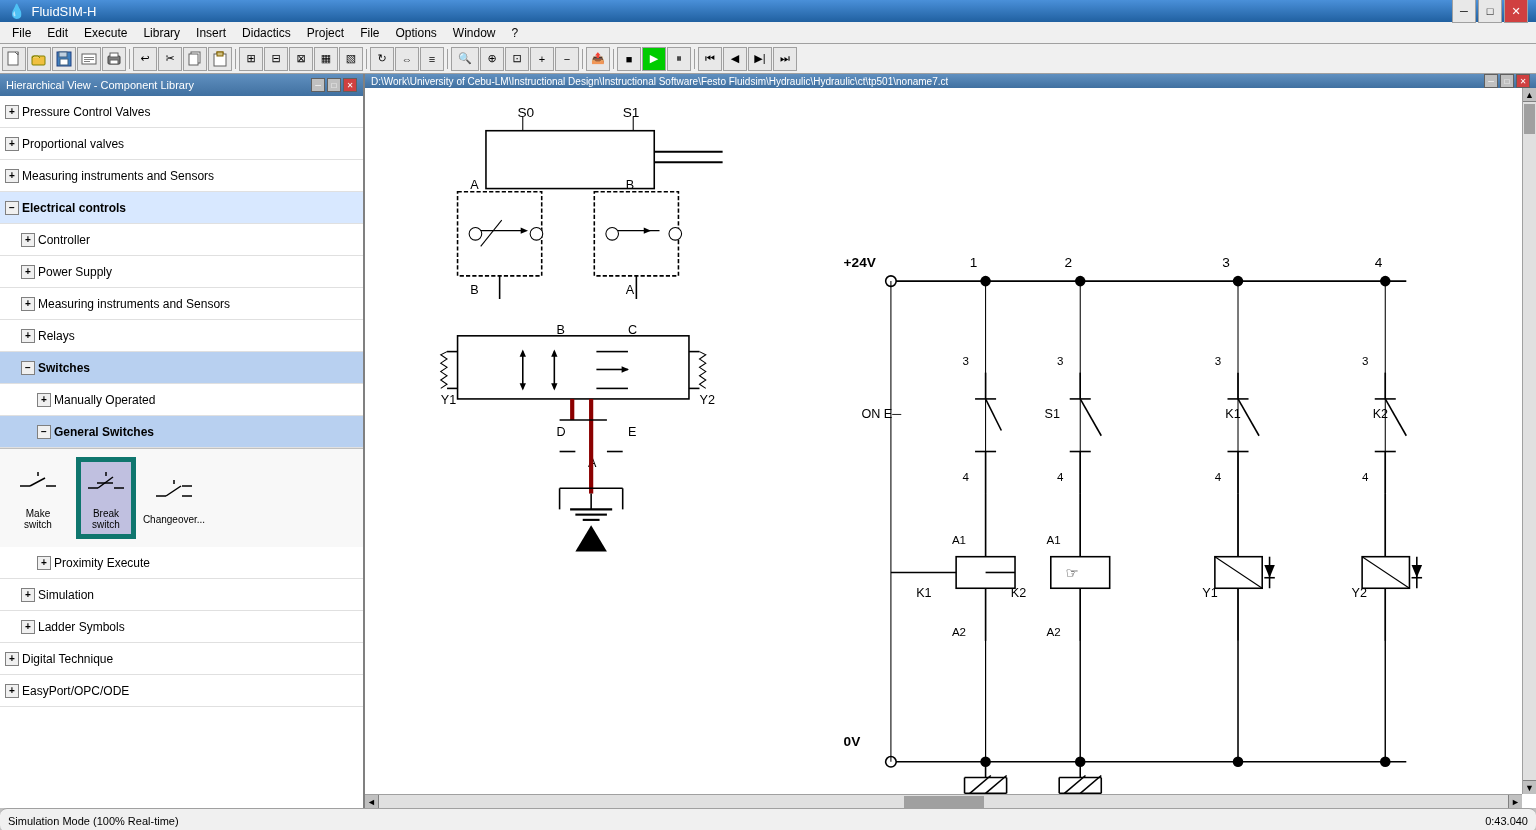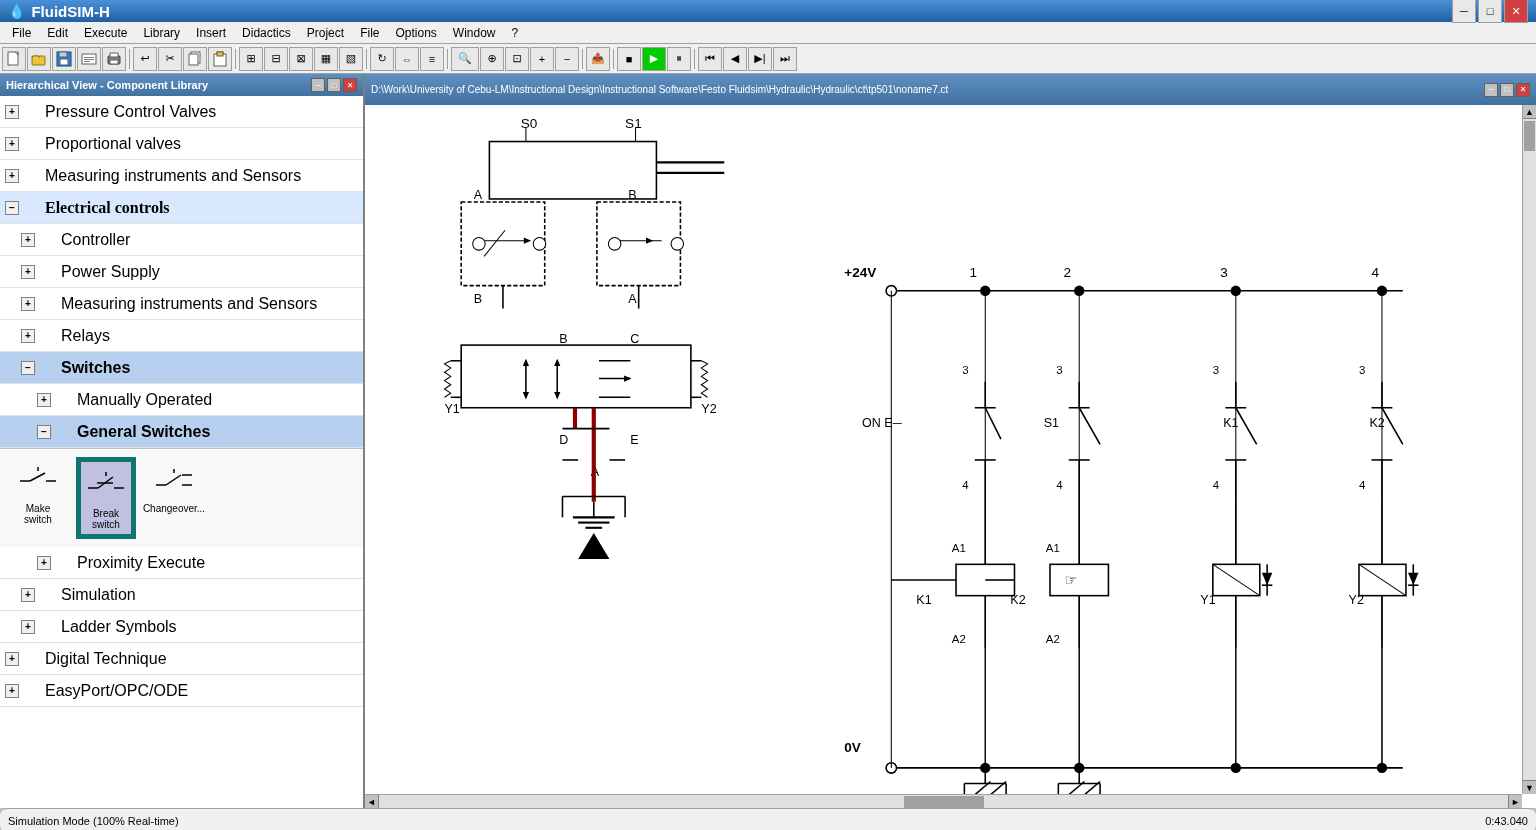--- a/index.html
+++ b/index.html
@@ -6,21 +6,21 @@
     body { font-family: 'Segoe UI', Arial, sans-serif; font-size: 12px; background: #c0c0c0; width: 1536px; height: 830px; overflow: hidden; }
 
     
     .title-bar {
       display: flex; align-items: center; justify-content: space-between;
       background: linear-gradient(to bottom, #4a90d9, #2060a0);
       color: white; height: 22px; padding: 0 8px; user-select: none;
     }
     .title-bar-left { display: flex; align-items: center; gap: 6px; }
     .title-bar-icon { font-size: 14px; }
-    .title-bar-title { font-size: 15px; font-weight: bold; }
+    .title-bar-title { font-size: 13px; font-weight: normal; }
     .title-bar-controls { display: flex; gap: 2px; }
     .title-bar-btn { width: 16px; height: 16px; background: #d0d0d0; border: 1px solid #808080; font-size: 9px; display: flex; align-items: center; justify-content: center; cursor: pointer; color: #000; }
     .title-bar-btn.close { background: #d04040; color: white; }
 
     
     .menu-bar {
       display: flex; background: #f0f0f0; height: 22px;
       border-bottom: 1px solid #a0a0a0; padding: 0 4px;
     }
     .menu-item { padding: 2px 8px; font-size: 12px; cursor: pointer; height: 100%; display: flex; align-items: center; }
@@ -46,56 +46,56 @@
     
     .left-panel {
       width: 365px; background: #f0f0f0; border-right: 2px solid #808080;
       display: flex; flex-direction: column; overflow: hidden;
     }
     .panel-title-bar {
       display: flex; align-items: center; justify-content: space-between;
       background: linear-gradient(to bottom, #6090c0, #4070a0);
       color: white; height: 22px; padding: 0 6px; font-size: 11px;
     }
-    .panel-title-bar span { font-weight: bold; }
+    .panel-title-bar span { font-weight: normal; }
     .panel-title-controls { display: flex; gap: 2px; }
     .panel-mini-btn { width: 14px; height: 14px; background: #c0c0c0; border: 1px solid #606060; font-size: 8px; display: flex; align-items: center; justify-content: center; cursor: pointer; }
 
     .tree-container { flex: 1; overflow-y: auto; overflow-x: hidden; background: white; }
     .tree-item {
       display: flex; align-items: center; padding: 3px 4px; cursor: pointer;
       border-bottom: 1px solid #e0e0e0; min-height: 32px;
     }
     .tree-item.selected { background: #c8d8f0; }
     .tree-item.expanded { background: #d8e8ff; }
     .tree-toggle { width: 16px; height: 16px; display: flex; align-items: center; justify-content: center; margin-right: 2px; flex-shrink: 0; }
     .toggle-box { width: 14px; height: 14px; border: 1px solid #808080; background: #f0f0f0; display: flex; align-items: center; justify-content: center; font-size: 10px; font-weight: bold; }
-    .tree-label { font-size: 16px; margin-left: 23px; }
+    .tree-label { font-size: 12px; }
 
     
     .components-area {
       display: flex; gap: 8px; padding: 8px; background: #f8f8f8;
-      border-top: 1px solid #c0c0c0; flex-wrap: wrap;
+      border-top: 1px solid #c0c0c0; flex-wrap: wrap; align-items: center;
     }
     .component-item {
       display: flex; flex-direction: column; align-items: center;
       width: 60px; cursor: pointer; padding: 4px;
     }
     .component-item.selected { background: #c0c0e0; border: 1px solid #8080c0; }
     .component-icon { width: 50px; height: 40px; display: flex; align-items: center; justify-content: center; }
     .component-label { font-size: 10px; text-align: center; margin-top: 2px; }
 
     
     .right-panel {
       flex: 1; display: flex; flex-direction: column; overflow: hidden;
     }
     .diagram-title-bar {
       display: flex; align-items: center; justify-content: space-between;
       background: linear-gradient(to bottom, #6090c0, #4070a0);
-      color: white; height: 31px; padding: 0 6px; font-size: 10px;
+      color: white; height: 14px; padding: 0 6px; font-size: 10px;
     }
     .diagram-title-controls { display: flex; gap: 2px; }
     .diagram-area {
       flex: 1; background: white; overflow: hidden; position: relative;
     }
 
     
     .status-bar {
       display: flex; align-items: center; justify-content: space-between;
       background: #f0f0f0; height: 24px; border-top: 1px solid #a0a0a0;
@@ -256,21 +256,21 @@
         <div class="tree-toggle">
             <div class="toggle-box">+</div>
           </div>
         <span class="tree-label">Measuring instruments and Sensors</span>
       </div>
 
       <div class="tree-item expanded" style="background:#d8e8ff;">
         <div class="tree-toggle">
             <div class="toggle-box">−</div>
           </div>
-        <span class="tree-label" style="font-weight:bold;font-family:Liberation Serif, serif;">Electrical controls</span>
+        <span class="tree-label" style="font-weight:bold;">Electrical controls</span>
       </div>
 
       <div class="tree-item" style="padding-left:20px;">
         <div class="tree-toggle">
             <div class="toggle-box">+</div>
           </div>
         <span class="tree-label">Controller</span>
       </div>
 
       <div class="tree-item" style="padding-left:20px;">

